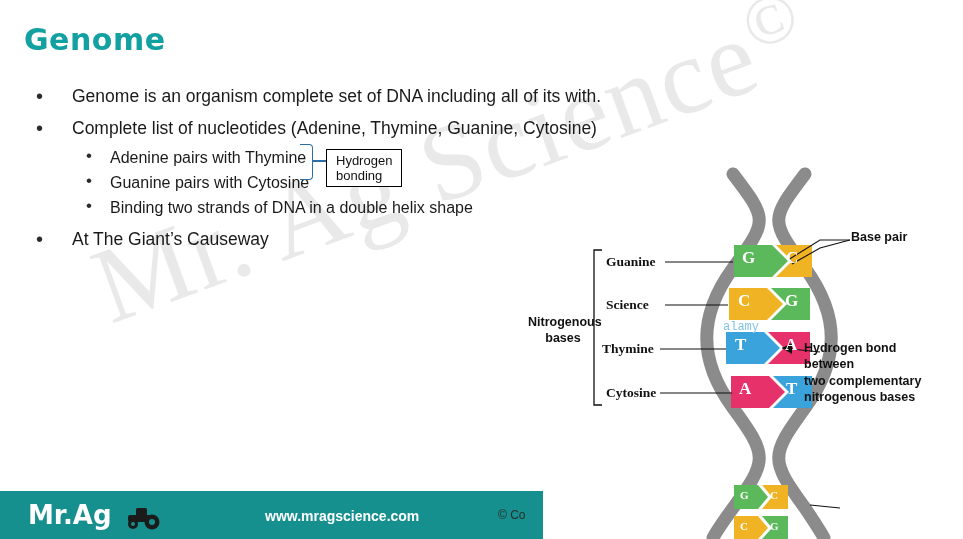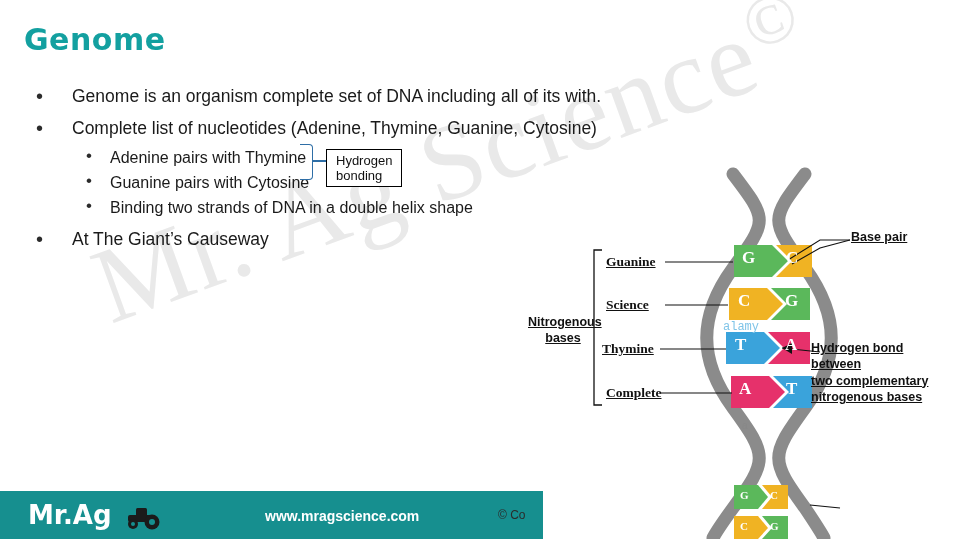--- a/index.html
+++ b/index.html
@@ -152,21 +152,20 @@
     height: 379px;
     z-index: 4;
   }
   .fig-label {
     position: absolute;
     font-family: "Liberation Serif", serif;
     font-weight: bold;
     font-size: 13.5px;
     color: #111;
     white-space: nowrap;
-    text-decoration: underline;
   }
   .fig-label.sans {
     font-family: "Liberation Sans", sans-serif;
     font-weight: bold;
     font-size: 12.5px;
   }
   .base-letter {
     position: absolute;
     font-family: "Liberation Serif", serif;
     font-weight: bold;
@@ -353,22 +352,22 @@
     <div class="tiny-letter" style="left:250px; top:329px;">C</div>
     <div class="tiny-letter" style="left:220px; top:360px;">C</div>
     <div class="tiny-letter" style="left:250px; top:360px;">G</div>
 
     
     <div class="fig-label sans" style="left:331px; top:70px;">Base pair</div>
     <div class="fig-label sans" style="left:8px; top:155px; width:70px; white-space:normal; text-align:center; line-height:1.25;">Nitrogenous<br>bases</div>
     <div class="fig-label" style="left:86px; top:94px;">Guanine</div>
     <div class="fig-label" style="left:86px; top:137px;">Science</div>
     <div class="fig-label" style="left:82px; top:181px;">Thymine</div>
-    <div class="fig-label" style="left:86px; top:225px;">Complete</div>
-    <div class="fig-label sans" style="left:291px; top:180px; white-space:normal; width:140px; line-height:1.3;">Hydrogen bond between<br>two complementary<br>nitrogenous bases</div>
+    <div class="fig-label" style="left:86px; top:225px;">Cytosine</div>
+    <div class="fig-label sans" style="left:284px; top:180px; white-space:normal; width:140px; line-height:1.3;">Hydrogen bond between<br>two complementary<br>nitrogenous bases</div>
 
     <div class="alamy">alamy</div>
     <div class="alamy-a">a</div>
   </div>
 
   <div class="footer">
     <div class="footer-logo">Mr.Ag</div>
     <svg class="tractor" viewBox="0 0 44 26">
       <rect x="14" y="3" width="11" height="9" rx="1.5" fill="#1b1b1b"></rect>
       <rect x="6" y="10" width="26" height="7" rx="2" fill="#1b1b1b"></rect>

